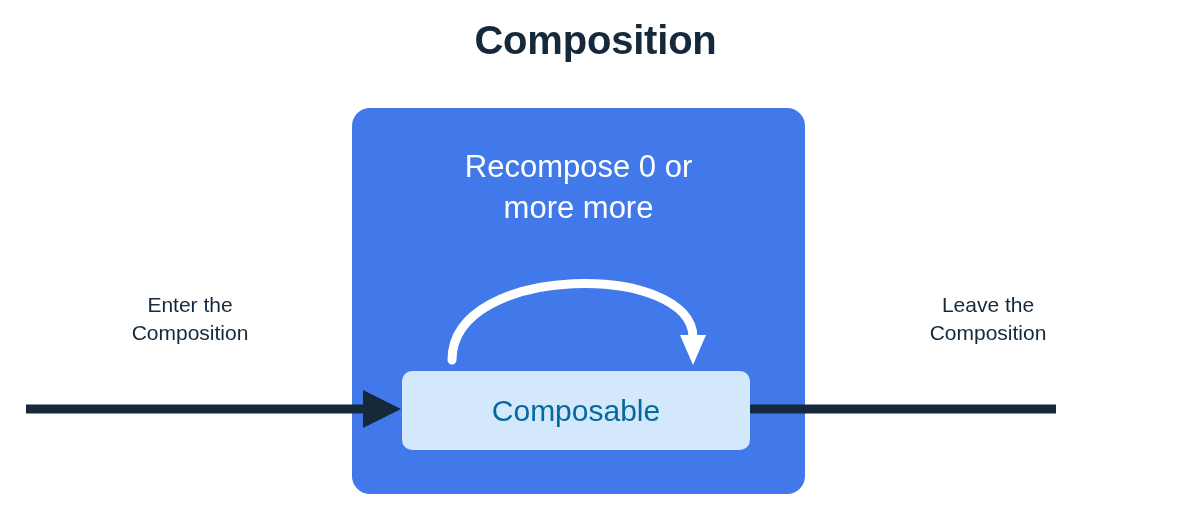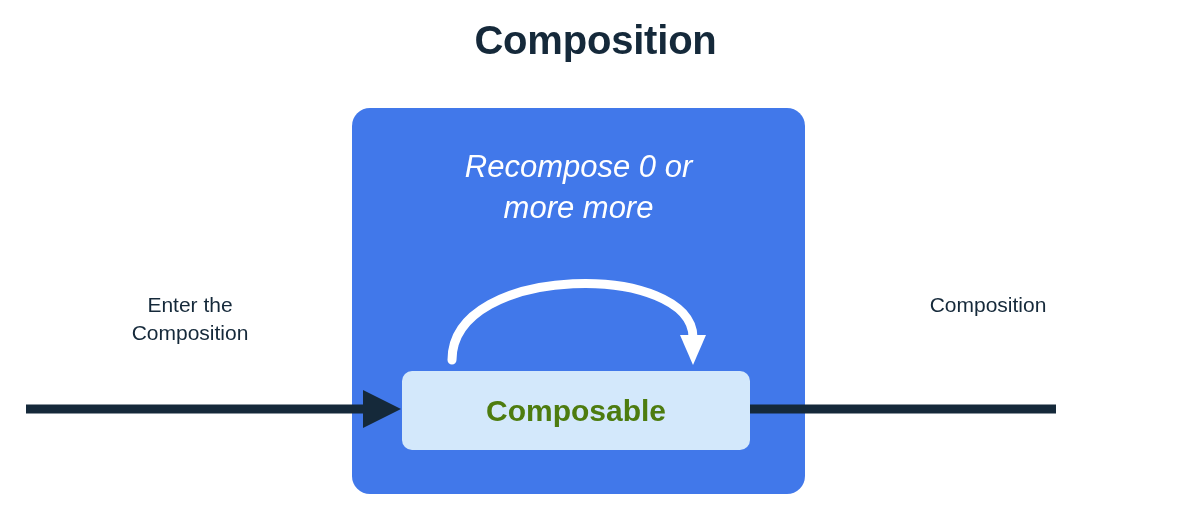--- a/index.html
+++ b/index.html
@@ -47,40 +47,39 @@
   .recompose-label {
     position: absolute;
     left: 372px;
     top: 146px;
     width: 413px;
     text-align: center;
     color: #ffffff;
     font-size: 31px;
     line-height: 1.33;
   }
-  .recompose-label .ln { display: block; font-style: italic; }
+  .recompose-label .ln { display: block; }
 
   
   .composable-box {
     position: absolute;
     left: 402px;
     top: 371px;
     width: 348px;
     height: 79px;
     background: #d3e8fb;
     border-radius: 10px;
     display: flex;
     align-items: center;
     justify-content: center;
   }
   .composable-label {
-    color: #4d7c0f;
+    color: #0369a1;
     font-size: 30px;
     line-height: 1;
-    font-weight: bold;
   }
 
   
   .side-label {
     position: absolute;
     text-align: center;
     color: #15293a;
     font-size: 21px;
     line-height: 1.33;
   }
@@ -115,20 +114,21 @@
   <div class="composable-box">
     <span class="composable-label">Composable</span>
   </div>
 
   <div class="side-label left">
     <span class="ln">Enter the</span>
     <span class="ln">Composition</span>
   </div>
 
   <div class="side-label right">
+    <span class="ln">Leave the</span>
     <span class="ln">Composition</span>
   </div>
 
   <svg class="arrow-layer" viewBox="0 0 1191 512">
 
     <g>
       <line x1="26" y1="409" x2="378" y2="409" stroke="#15293A" stroke-width="9"></line>
       <polygon points="363,390 401,409 363,428" fill="#15293A"></polygon>
     </g>
 

